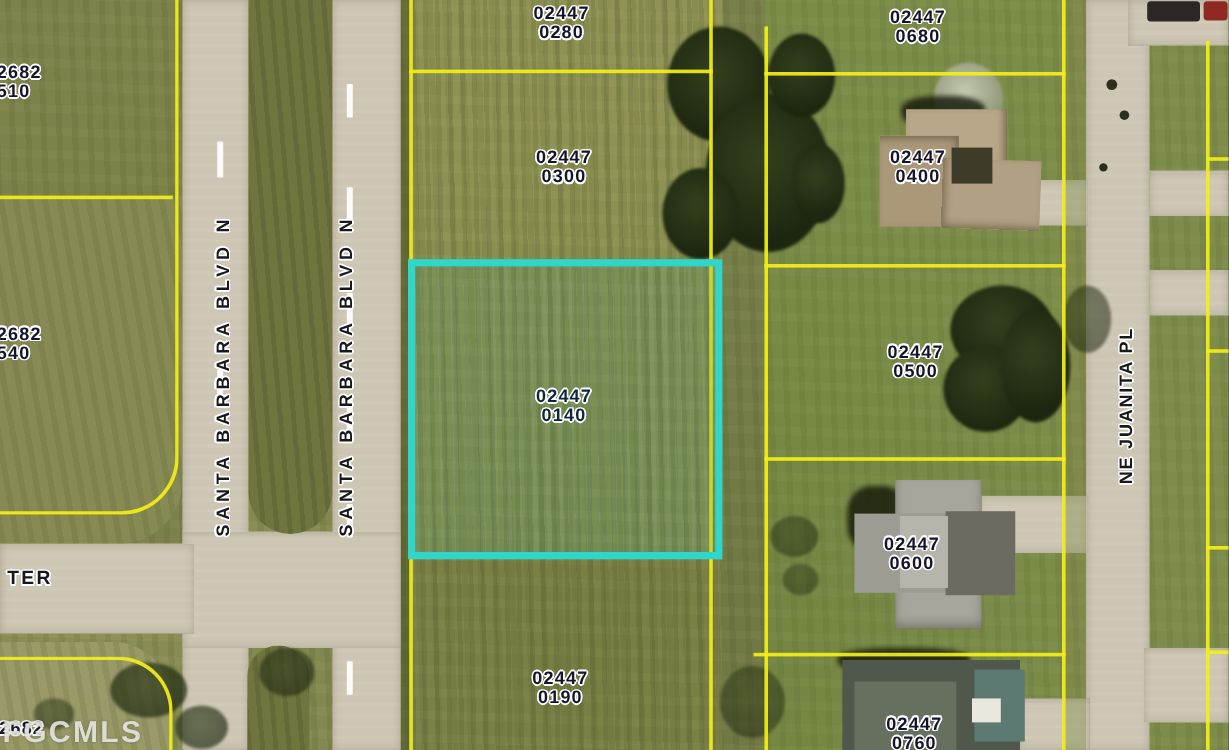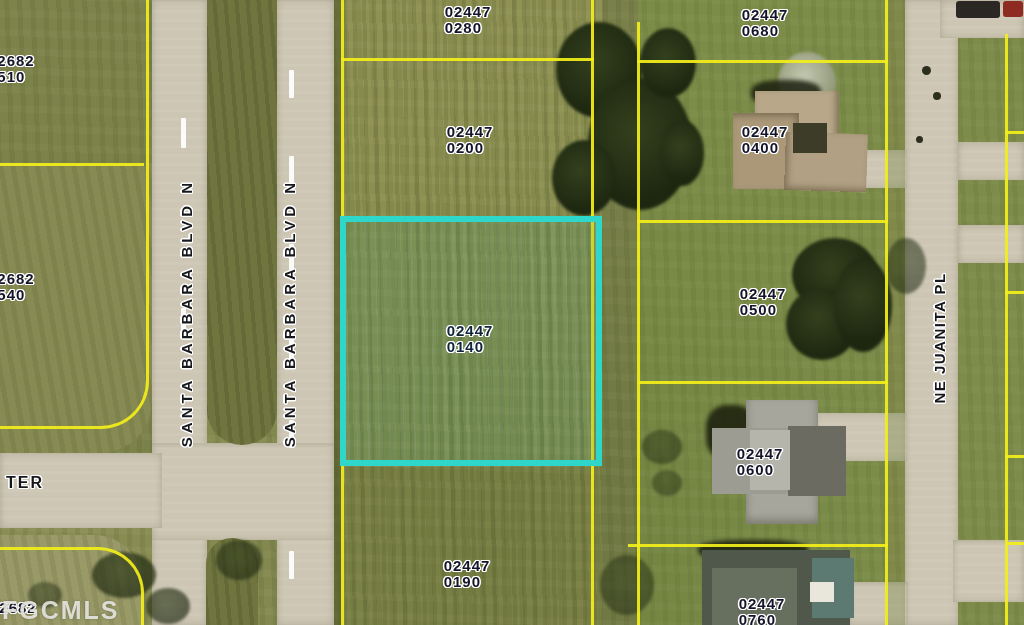--- a/index.html
+++ b/index.html
@@ -20,21 +20,21 @@
   .medianblk{position:absolute;background:#70753f;
     background-image:repeating-linear-gradient(85deg, rgba(30,40,12,0.15) 0 4px, rgba(0,0,0,0) 4px 11px);}
   .grassblk{position:absolute;
     background-image:repeating-linear-gradient(80deg, rgba(45,55,18,0.10) 0 5px, rgba(0,0,0,0) 5px 12px);}
   .tree{position:absolute;border-radius:50%;
     background:radial-gradient(circle at 45% 40%, #33401d 0%, #1d2710 70%);
     filter:blur(1.5px);}
   .dash{position:absolute;width:5px;background:rgba(255,255,255,0.92);border-radius:1px;}
   .yline{position:absolute;background:var(--parcel-line,#f2ee1a);opacity:0.93;}
   .ycorner{position:absolute;opacity:0.93;}
-  .plabel{position:absolute;transform:translateX(-50%);text-align:left;
+  .plabel{position:absolute;transform:translateX(-50%);text-align:center;
     font-weight:bold;font-size:15px;line-height:16px;letter-spacing:1px;
     color:var(--label-ink,#14142a);white-space:nowrap;
     text-shadow:-1px -1px 0 #fff,1px -1px 0 #fff,-1px 1px 0 #fff,1px 1px 0 #fff,-1.4px 0 0 #fff,1.4px 0 0 #fff,0 -1.4px 0 #fff,0 1.4px 0 #fff;}
   .plabel.cutleft{transform:none;text-align:left;}
   .street{position:absolute;font-weight:bold;font-size:15px;letter-spacing:4px;
     color:#17181c;white-space:nowrap;
     transform:translate(-50%,-50%) rotate(-90deg);
     text-shadow:-1px -1px 0 #fff,1px -1px 0 #fff,-1px 1px 0 #fff,1px 1px 0 #fff,-1.4px 0 0 #fff,1.4px 0 0 #fff,0 -1.4px 0 #fff,0 1.4px 0 #fff;}
   .street.horiz{transform:none;font-size:16px;letter-spacing:2px;}
   .street.juanita{letter-spacing:1.5px;}
@@ -163,21 +163,21 @@
   <div class="plabel cutleft" style="left:-12px;top:271px;">
     <div>02682</div>
     <div>0540</div>
   </div>
   <div class="plabel" style="left:468px;top:4px;">
     <div>02447</div>
     <div>0280</div>
   </div>
   <div class="plabel" style="left:470px;top:124px;">
     <div>02447</div>
-    <div>0200</div>
+    <div>0300</div>
   </div>
   <div class="plabel" style="left:765px;top:7px;">
     <div>02447</div>
     <div>0680</div>
   </div>
   <div class="plabel" style="left:765px;top:124px;">
     <div>02447</div>
     <div>0400</div>
   </div>
   <div class="plabel" style="left:470px;top:323px;color:#10243a;">

